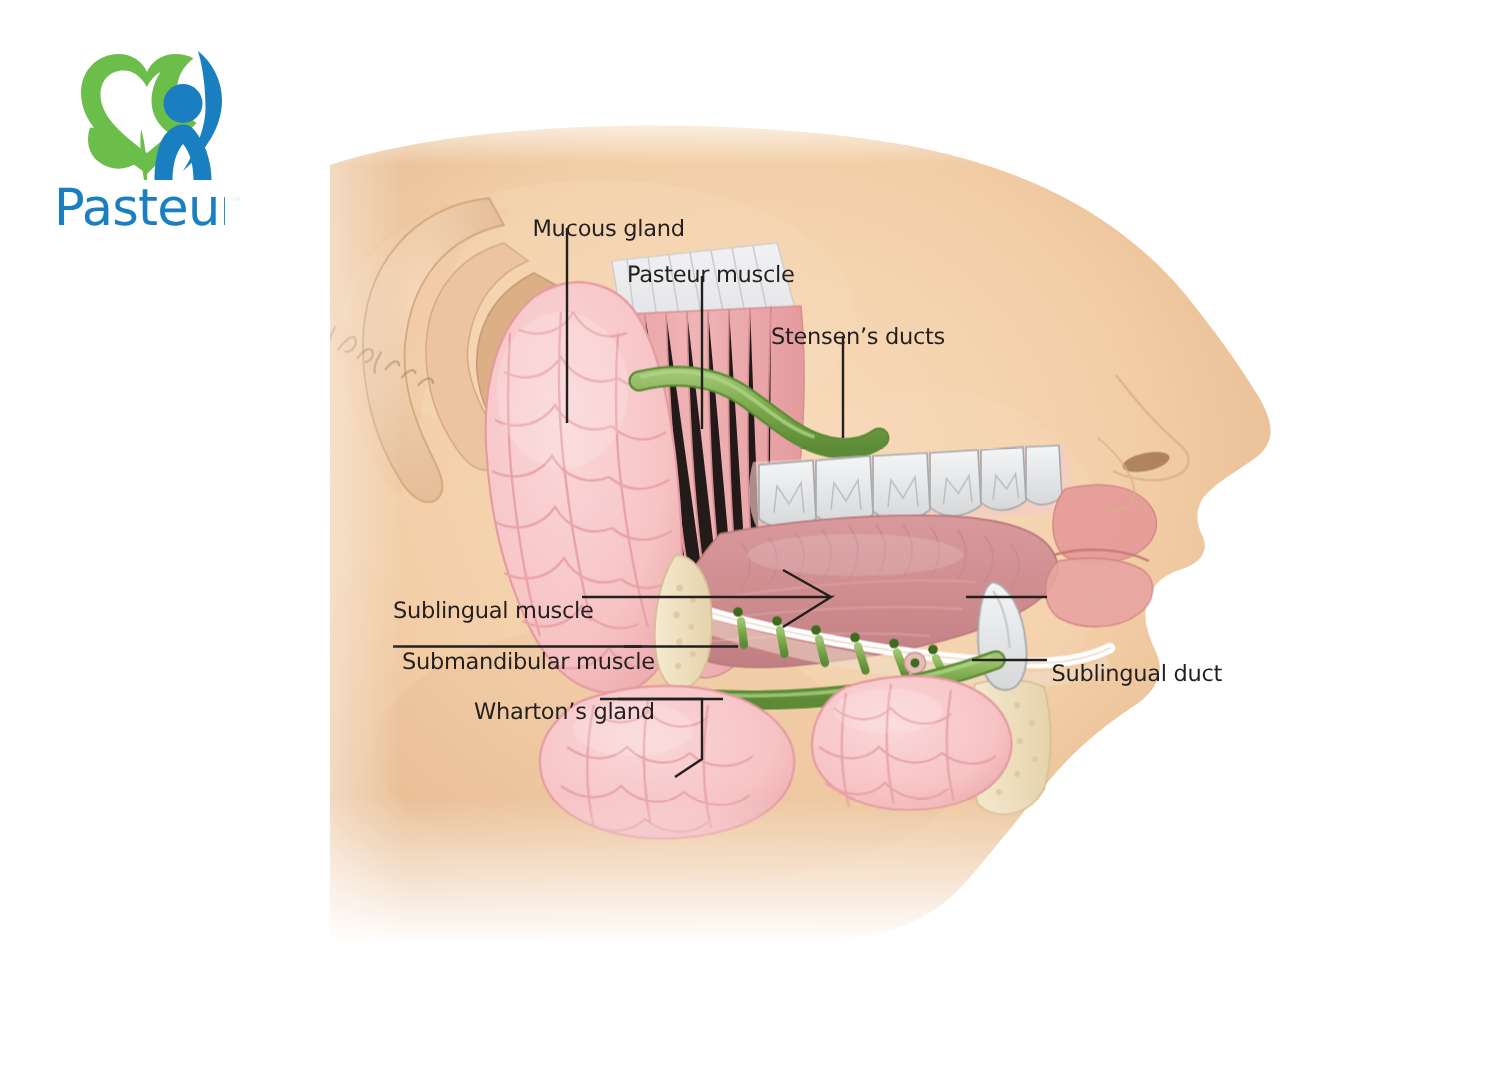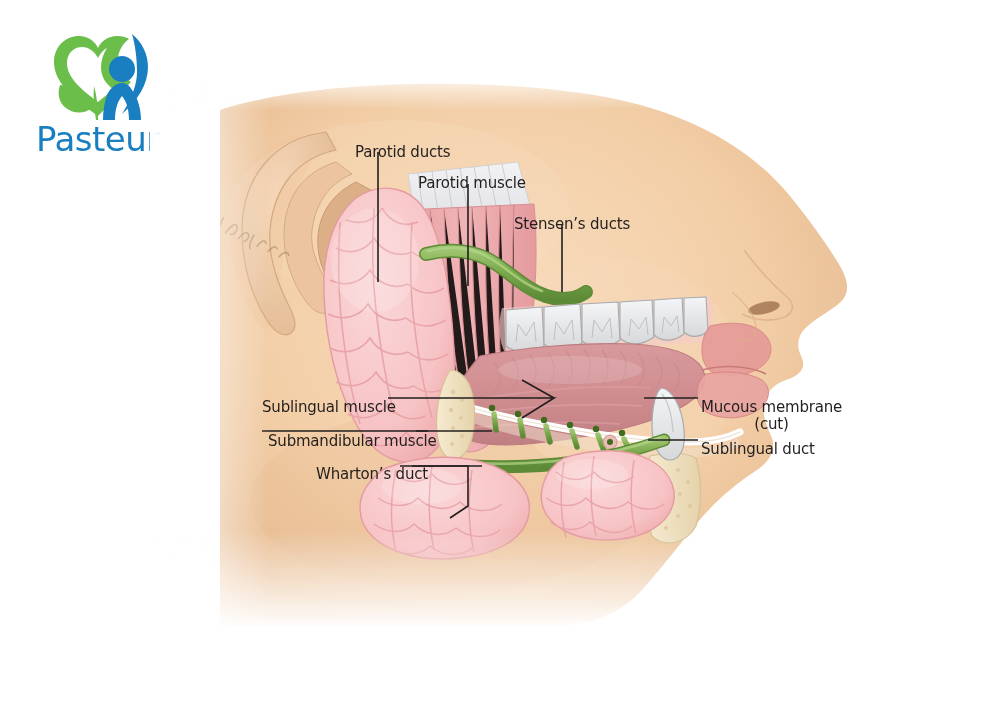--- a/index.html
+++ b/index.html
@@ -454,30 +454,28 @@
       <line x1="266" y1="361" x2="342" y2="361"></line>
       <path d="M250 396 L318 396 L318 436 L300 448"></path>
     </g>
 
     <rect x="0" y="0" width="120" height="560" fill="url(#gFadeL)"></rect>
     <rect x="0" y="460" width="760" height="100" fill="url(#gFadeB)"></rect>
     <rect x="0" y="0" width="760" height="40" fill="url(#gFadeT)"></rect>
   </svg>
   </div>
 
-  <div class="lbl" style="left:355px;top:144px;">Parotid ducts</div>
-
-  <div class="lbl" style="left:418px;top:175px;">Parotid muscle</div>
+  <div class="lbl" style="left:355px;top:144px;">Mucous gland</div>
+
+  <div class="lbl" style="left:418px;top:175px;">Pasteur muscle</div>
 
   <div class="lbl" style="left:514px;top:216px;">Stensen’s ducts</div>
 
   <div class="lbl" style="left:262px;top:399px;">Sublingual muscle</div>
 
   <div class="lbl" style="left:268px;top:433px;">Submandibular muscle</div>
 
-  <div class="lbl" style="left:316px;top:466px;">Wharton’s duct</div>
-
-  <div class="lbl ctr" style="left:701px;top:399px;">Mucous membrane
-(cut)</div>
+  <div class="lbl" style="left:316px;top:466px;">Wharton’s gland</div>
+
 
   <div class="lbl" style="left:701px;top:441px;">Sublingual duct</div>
 
 </div>
 
 </body></html>

